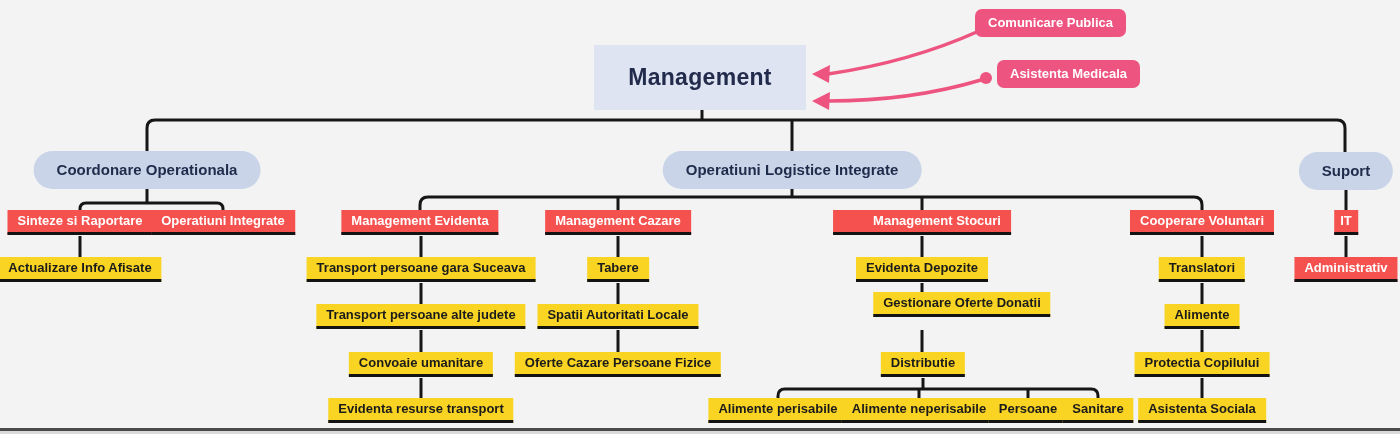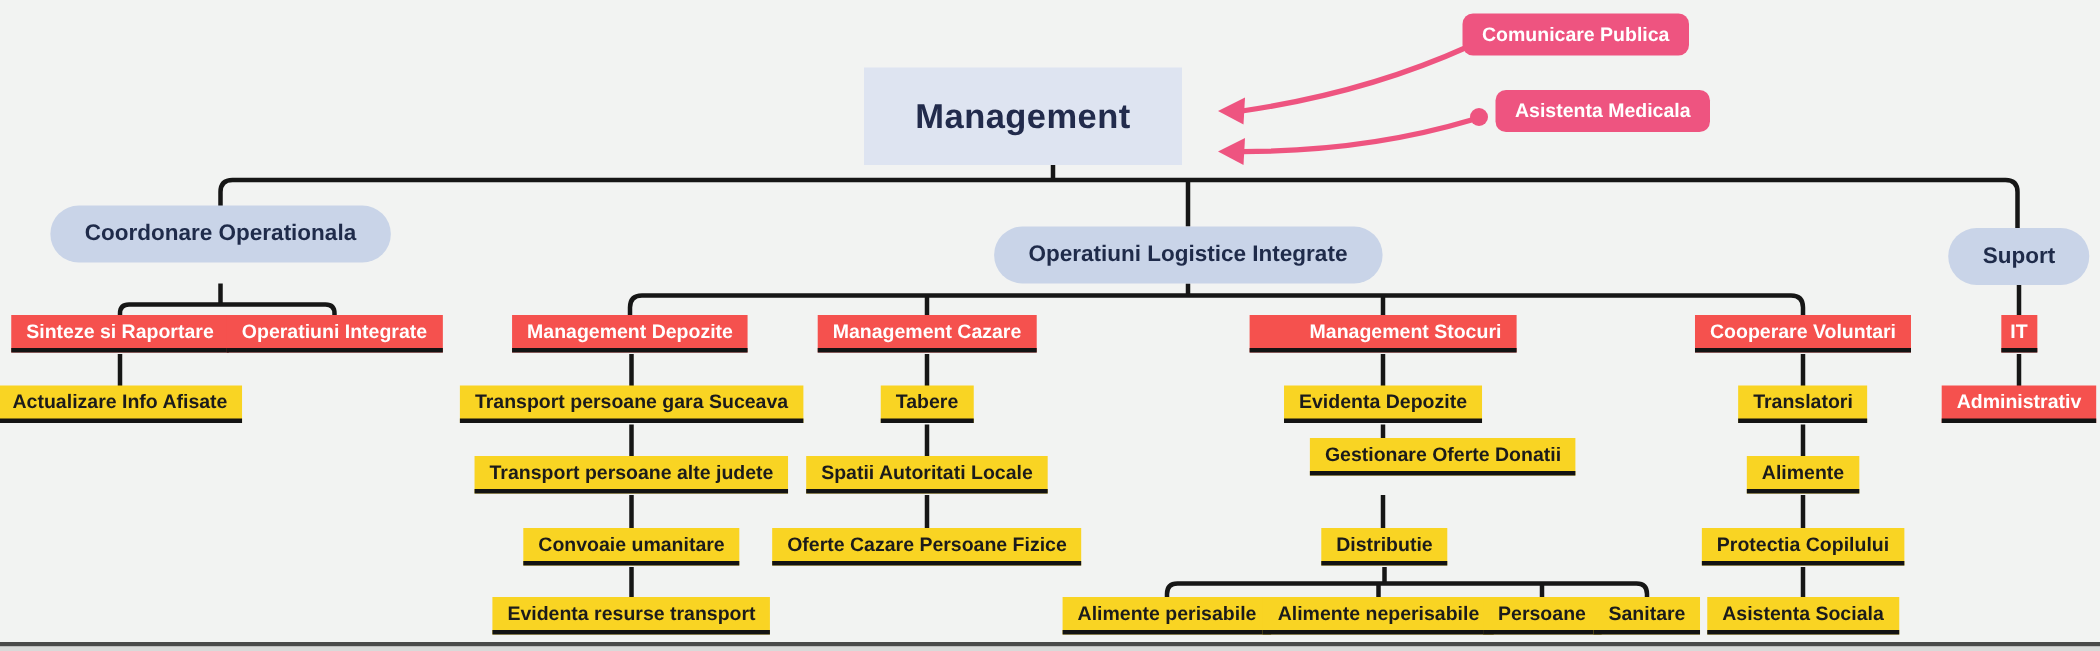--- a/index.html
+++ b/index.html
@@ -9,21 +9,21 @@
     background:#f2f3f2;
     overflow:hidden;
     font-family:"Liberation Sans", sans-serif;
   }
   .wires{position:absolute;left:0;top:0;z-index:1;}
   .node{
     position:absolute;z-index:2;box-sizing:border-box;
     font-weight:700;white-space:nowrap;text-align:center;
   }
   .root{
-    left:576px;top:45px;width:212px;height:65px;
+    left:594px;top:45px;width:212px;height:65px;
     background:#dee4f1;color:#222b4c;font-size:23px;
     display:flex;align-items:center;justify-content:center;
     letter-spacing:0.3px;
   }
   .pill{
     background:#c9d4e8;color:#1f2b4a;
     height:38px;line-height:38px;border-radius:19px;
     padding:0 23px;font-size:15px;
     transform:translateX(-50%);
   }
@@ -98,27 +98,27 @@
       <path d="M981 80 C 934 94, 880 101, 828 101" stroke="#ee5480" stroke-width="3.5" fill="none" stroke-linecap="round"></path>
       <polygon points="812,101 830,92 829,110" fill="#ee5480"></polygon>
     </g>
   </svg>
 
   <div class="node root">Management</div>
 
   <div class="node callout" style="left:975px;top:9px;">Comunicare Publica</div>
   <div class="node callout" style="left:997px;top:60px;">Asistenta Medicala</div>
 
-  <div class="node pill" style="left:147px;top:137px;">Coordonare Operationala</div>
+  <div class="node pill" style="left:147px;top:151px;">Coordonare Operationala</div>
   <div class="node pill" style="left:792px;top:151px;">Operatiuni Logistice Integrate</div>
   <div class="node chip red" style="left:80px;top:210px;">Sinteze si Raportare</div>
 
   <div class="node pill" style="left:1346px;top:152px;">Suport</div>
   <div class="node chip red" style="left:223px;top:210px;">Operatiuni Integrate</div>
-  <div class="node chip red" style="left:420px;top:210px;">Management Depozite</div>
+  <div class="node chip red" style="left:420px;top:210px;">Management Evidenta</div>
   <div class="node chip red" style="left:618px;top:210px;">Management Cazare</div>
   <div class="node chip red" style="left:922px;top:210px;padding-left:40px;">Management Stocuri</div>
   <div class="node chip red" style="left:1202px;top:210px;">Cooperare Voluntari</div>
   <div class="node chip red small" style="left:1346px;top:210px;">IT</div>
   <div class="node chip red" style="left:1346px;top:257px;">Administrativ</div>
 
   <div class="node chip yellow" style="left:80px;top:257px;">Actualizare Info Afisate</div>
 
   <div class="node chip yellow" style="left:421px;top:257px;">Transport persoane gara Suceava</div>
   <div class="node chip yellow" style="left:421px;top:304px;">Transport persoane alte judete</div>

